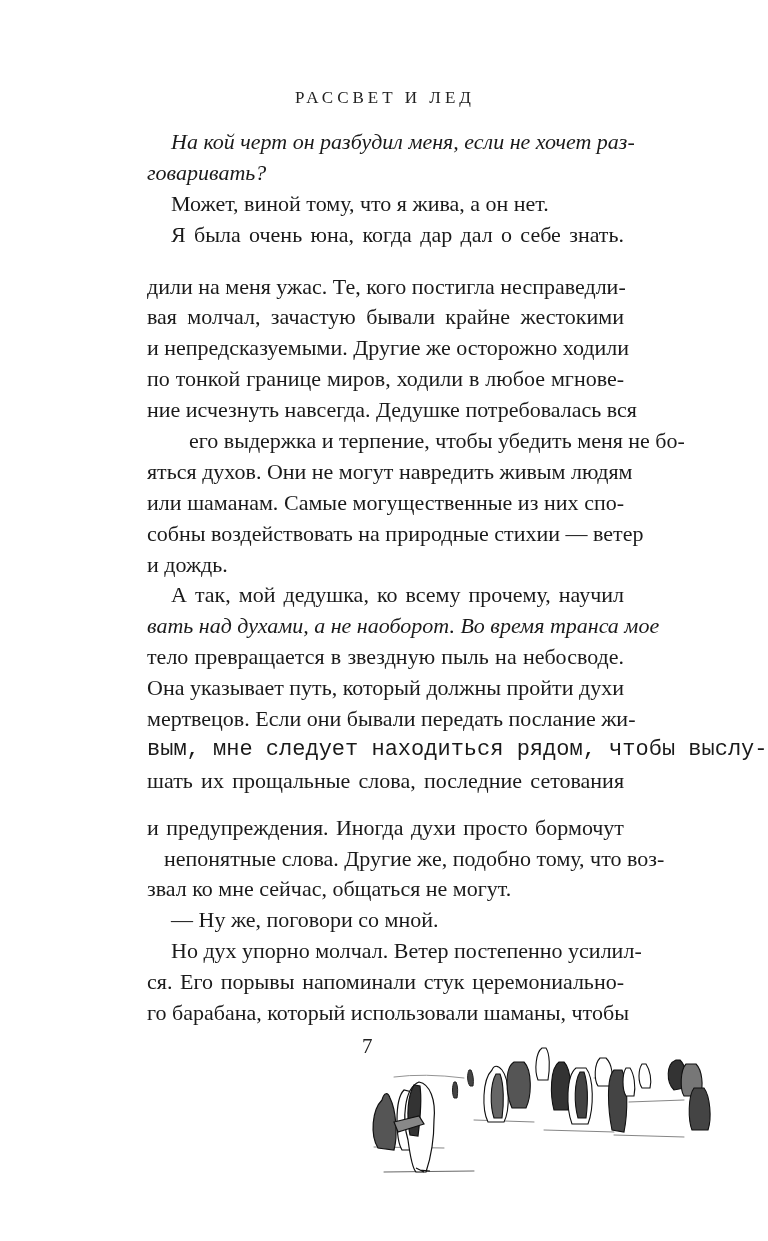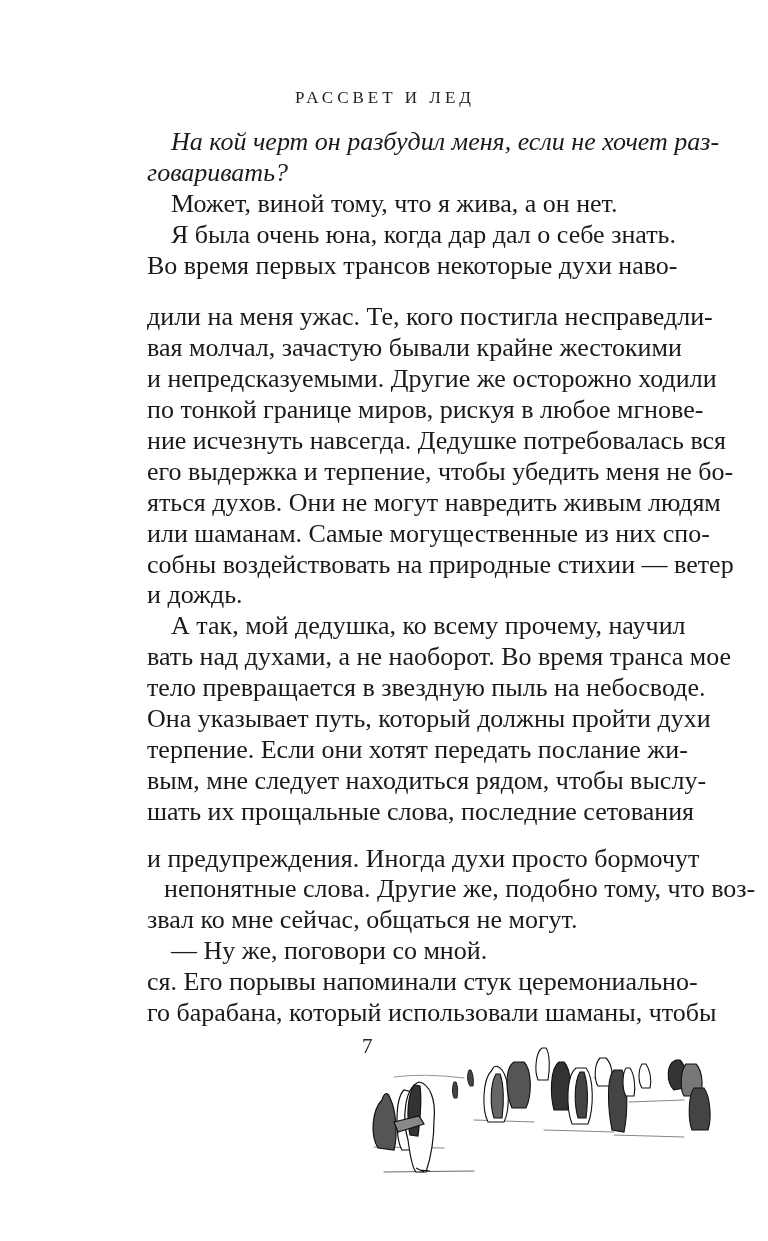--- a/index.html
+++ b/index.html
@@ -32,21 +32,21 @@
   }
   .text-block {
     position: absolute;
     left: 131px;
     top: 127px;
     width: 477px;
   }
   .line {
     height: 30.9px;
     line-height: 30.9px;
-    font-size: 26px;
+    font-size: 22px;
     white-space: nowrap;
     text-align: justify;
     text-align-last: justify;
   }
   .line.last {
     text-align-last: left;
   }
   .line.italic {
     font-style: italic;
   }
@@ -89,84 +89,84 @@
       <div class="line italic last">
         <span class="t" style="text-align: left;">говаривать?</span>
       </div>
       <div class="line last pi">
         <span class="t" style="text-align: left;">Может, виной тому, что я жива, а он нет.</span>
       </div>
       <div class="line pi">
         <span class="t" style="text-align: justify; text-align-last: justify;">Я была очень юна, когда дар дал о себе знать.</span>
       </div>
       <div class="line">
-        <span class="t" style="text-align: justify; text-align-last: justify;">Во время первых трансов некоторые духи наво-</span>
-      </div>
-      <div class="line">
         <span class="t" style="text-align: justify; text-align-last: justify; margin-top: 21px;">дили на меня ужас. Те, кого постигла несправедли-</span>
       </div>
       <div class="line">
         <span class="t" style="text-align: justify; text-align-last: justify;">вая молчал, зачастую бывали крайне жестокими</span>
       </div>
       <div class="line">
         <span class="t" style="text-align: justify; text-align-last: justify;">и непредсказуемыми. Другие же осторожно ходили</span>
       </div>
       <div class="line">
-        <span class="t" style="text-align: justify; text-align-last: justify;">по тонкой границе миров, рискуя в любое мгнове-</span>
+        <span class="t" style="text-align: justify; text-align-last: justify;">по тонкой границе миров, ходили в любое мгнове-</span>
       </div>
       <div class="line">
         <span class="t" style="text-align: justify; text-align-last: justify;">ние исчезнуть навсегда. Дедушке потребовалась вся</span>
       </div>
       <div class="line">
-        <span class="t" style="text-align: justify; text-align-last: justify;">его выдержка и терпение, чтобы убедить меня не бо-</span>
+        <span class="t" style="text-align: justify; text-align-last: justify; margin-left: 42px;">его выдержка и терпение, чтобы убедить меня не бо-</span>
       </div>
       <div class="line">
         <span class="t" style="text-align: justify; text-align-last: justify;">яться духов. Они не могут навредить живым людям</span>
       </div>
       <div class="line">
         <span class="t" style="text-align: justify; text-align-last: justify;">или шаманам. Самые могущественные из них спо-</span>
       </div>
       <div class="line">
         <span class="t" style="text-align: justify; text-align-last: justify;">собны воздействовать на природные стихии — ветер</span>
       </div>
       <div class="line last">
         <span class="t" style="text-align: left;">и дождь.</span>
       </div>
       <div class="line pi">
         <span class="t" style="text-align: justify; text-align-last: justify;">А так, мой дедушка, ко всему прочему, научил</span>
       </div>
       <div class="line">
-        <span class="t" style="text-align: justify; text-align-last: justify;">вать над духами, а не наоборот. Во время транса мое</span>
+        <span class="t" style="text-align: justify; text-align-last: justify; font-style: italic;">вать над духами, а не наоборот. Во время транса мое</span>
       </div>
       <div class="line">
         <span class="t" style="text-align: justify; text-align-last: justify;">тело превращается в звездную пыль на небосводе.</span>
       </div>
       <div class="line">
         <span class="t" style="text-align: justify; text-align-last: justify;">Она указывает путь, который должны пройти духи</span>
       </div>
       <div class="line">
-        <span class="t" style="text-align: justify; text-align-last: justify;">терпение. Если они хотят передать послание жи-</span>
-      </div>
-      <div class="line">
-        <span class="t" style="text-align: justify; text-align-last: justify;">вым, мне следует находиться рядом, чтобы выслу-</span>
+        <span class="t" style="text-align: justify; text-align-last: justify;">мертвецов. Если они бывали передать послание жи-</span>
+      </div>
+      <div class="line">
+        <span class="t" style="text-align: justify; text-align-last: justify; font-family: Liberation Mono, monospace;">вым, мне следует находиться рядом, чтобы выслу-</span>
       </div>
       <div class="line">
         <span class="t" style="text-align: justify; text-align-last: justify;">шать их прощальные слова, последние сетования</span>
       </div>
       <div class="line">
         <span class="t" style="text-align: justify; text-align-last: justify; margin-top: 16px;">и предупреждения. Иногда духи просто бормочут</span>
       </div>
       <div class="line">
         <span class="t" style="text-align: justify; text-align-last: justify; margin-left: 17px;">непонятные слова. Другие же, подобно тому, что воз-</span>
       </div>
       <div class="line last">
         <span class="t" style="text-align: left;">звал ко мне сейчас, общаться не могут.</span>
       </div>
       <div class="line last pi">
         <span class="t" style="text-align: left;">—  Ну же, поговори со мной.</span>
+      </div>
+      <div class="line pi">
+        <span class="t" style="text-align: justify; text-align-last: justify;">Но дух упорно молчал. Ветер постепенно усилил-</span>
       </div>
       <div class="line">
         <span class="t" style="text-align: justify; text-align-last: justify;">ся. Его порывы напоминали стук церемониально-</span>
       </div>
       <div class="line">
         <span class="t" style="text-align: justify; text-align-last: justify;">го барабана, который использовали шаманы, чтобы</span>
       </div>
     </div>
 
   <div class="page-number">7</div>

